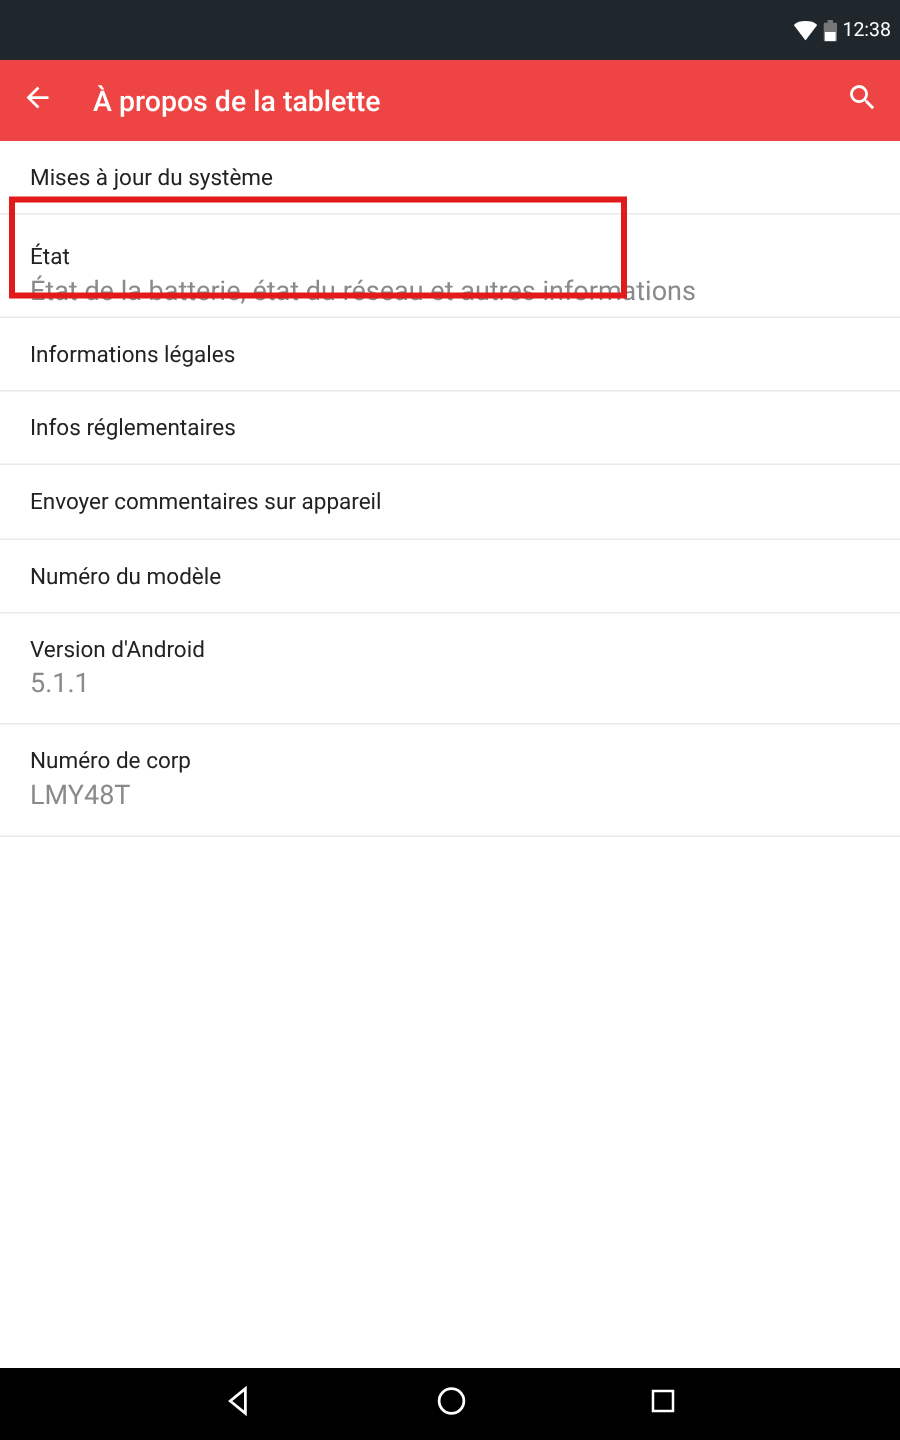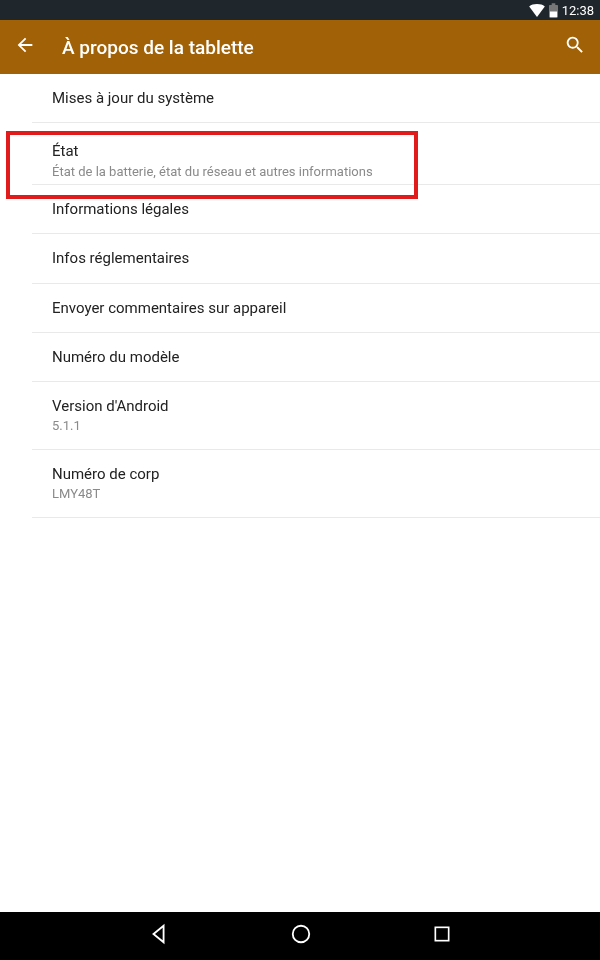--- a/index.html
+++ b/index.html
@@ -5,63 +5,62 @@
     * { margin: 0; padding: 0; box-sizing: border-box; }
     body {
       width: 600px;
       height: 960px;
       font-family: Roboto, Arial, sans-serif;
       background: #fff;
       overflow: hidden;
       position: relative;
     }
     .status-bar {
-      height: 20px;
+      height: 40px;
       background: #1f272c;
       display: flex;
       justify-content: flex-end;
       align-items: center;
       padding: 0 6px;
       gap: 4px;
       color: #fff;
       font-size: 13px;
     }
     .status-bar svg { display: block; }
     .app-bar {
       height: 54px;
-      background: #a16207;
+      background: #ef4444;
       display: flex;
       align-items: center;
       padding: 0 14px;
       color: #fff;
     }
     .app-bar .back { margin-right: 26px; cursor: pointer; }
     .app-bar .title {
       font-size: 19px;
       font-weight: 500;
       flex: 1;
     }
     .app-bar .search { cursor: pointer; }
     .content {
       background: #fff;
-      margin-left: 32px;
     }
     .row {
       padding: 14px 20px;
       border-bottom: 1px solid #e9e9e9;
       cursor: pointer;
       position: relative;
     }
     .row .primary {
       font-size: 15px;
       color: #222;
       line-height: 1.35;
     }
     .row .secondary {
-      font-size: 13px;
+      font-size: 18px;
       color: #8a8a8a;
       margin-top: 1px;
       line-height: 1.35;
       white-space: pre-line;
     }
     .highlight-box {
       position: absolute;
       border: 4px solid #e11b1b;
       left: 6px;
       top: 131px;

